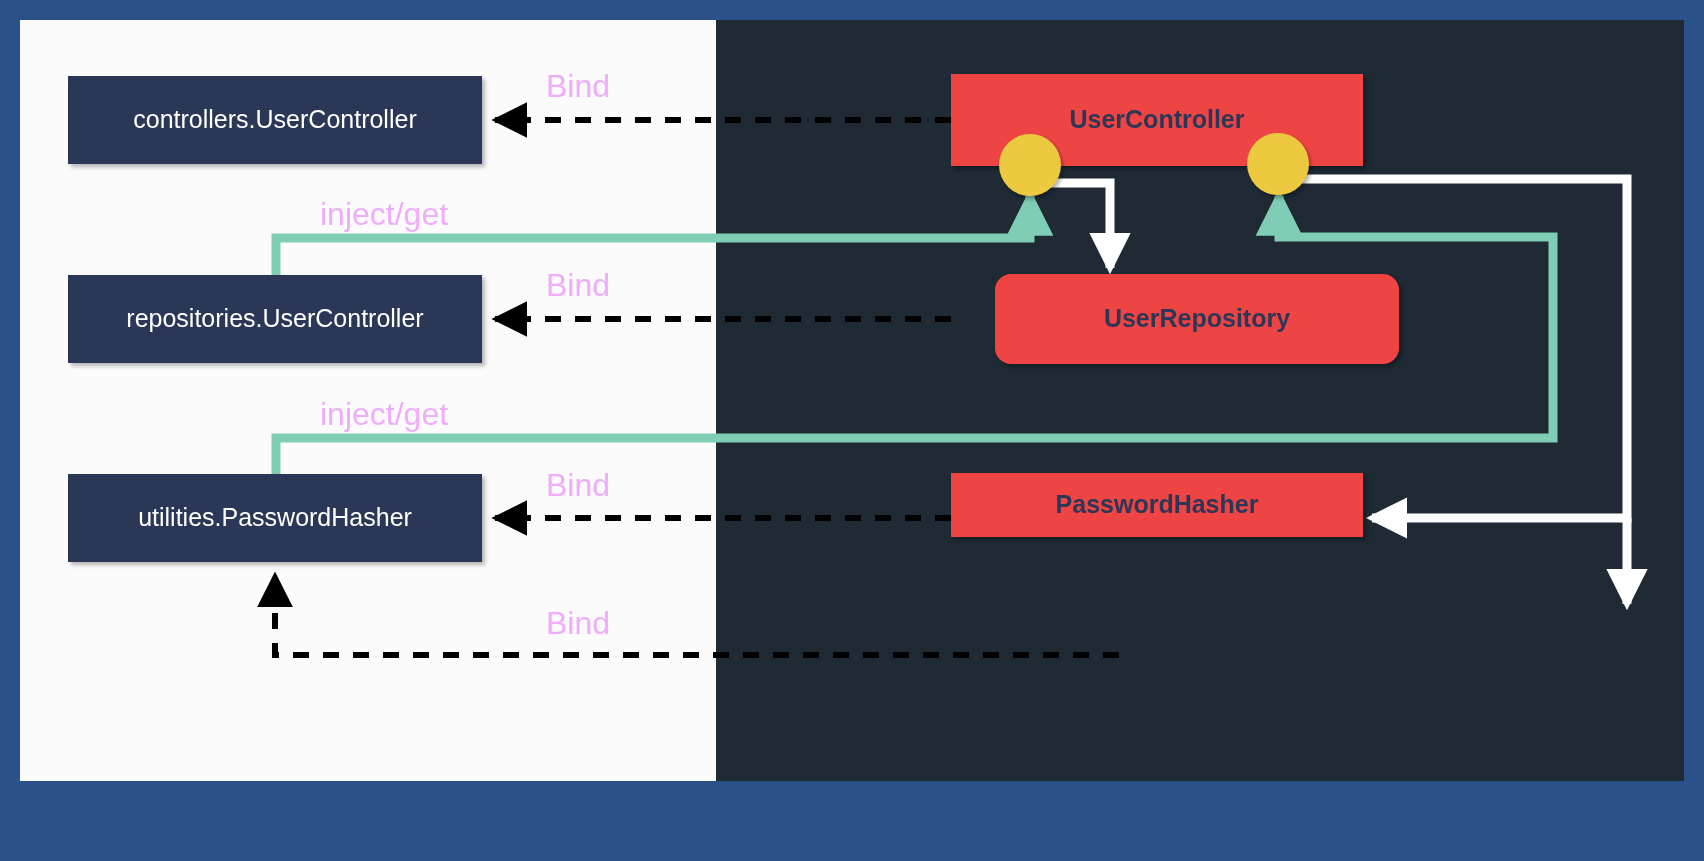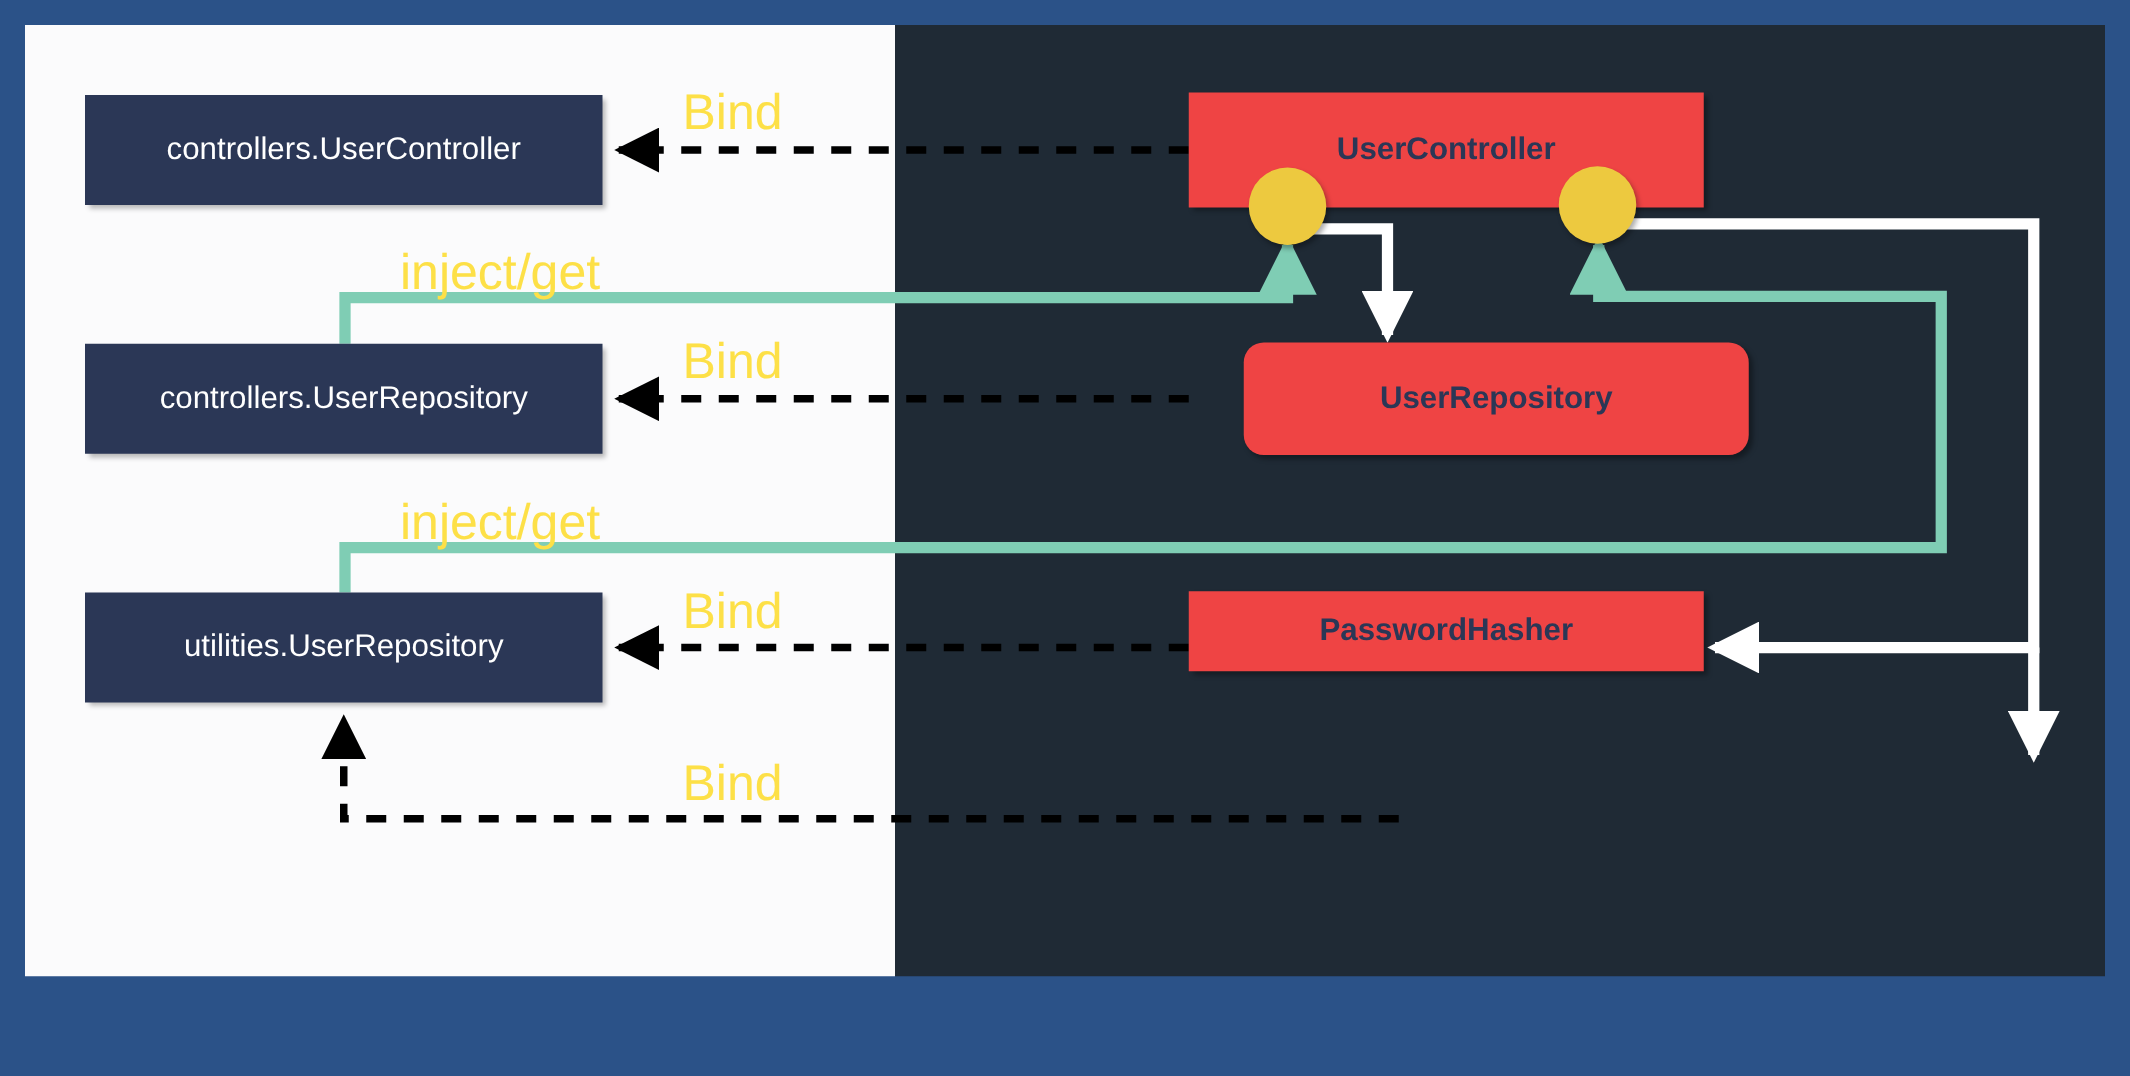--- a/index.html
+++ b/index.html
@@ -88,22 +88,22 @@
     height: 62px;
     border-radius: 50%;
     background: #edc93f;
     box-shadow: 2px 3px 4px rgba(0,0,0,0.32);
   }
   #dot-a { left: 999px;  top: 134px; }
   #dot-b { left: 1247px; top: 133px; }
   
   .edge-label {
     position: absolute;
-    color: #fde047;
-    font-size: 40px;
+    color: #f0abfc;
+    font-size: 32px;
     font-weight: 400;
     white-space: nowrap;
     font-family: "Liberation Sans", sans-serif;
   }
   #lbl-bind-1       { left: 546px; top: 68px; }
   #lbl-inject-1     { left: 320px; top: 196px; }
   #lbl-bind-2       { left: 546px; top: 267px; }
   #lbl-inject-2     { left: 320px; top: 396px; }
   #lbl-bind-3       { left: 546px; top: 467px; }
   #lbl-bind-4       { left: 546px; top: 605px; }
@@ -146,25 +146,25 @@
     <path d="M 1279 179 L 1627 179 L 1627 518 L 1372 518" fill="none" stroke="#ffffff" stroke-width="9" stroke-linejoin="miter" marker-end="url(#arrow-white)"></path>
 
     <path d="M 1627 518 L 1627 604" fill="none" stroke="#ffffff" stroke-width="9" stroke-linejoin="miter" marker-end="url(#arrow-white)"></path>
   </svg>
 
   <div class="node node-dark" id="node-controllers">
     <span>controllers.UserController</span>
   </div>
 
   <div class="node node-dark" id="node-repositories">
-    <span>controllers.UserRepository</span>
+    <span>repositories.UserController</span>
   </div>
 
   <div class="node node-dark" id="node-utilities">
-    <span>utilities.UserRepository</span>
+    <span>utilities.PasswordHasher</span>
   </div>
 
   <div class="node node-light" id="node-usercontroller">
     <span>UserController</span>
   </div>
 
   <div class="node node-light" id="node-userrepository">
     <span>UserRepository</span>
   </div>
 

